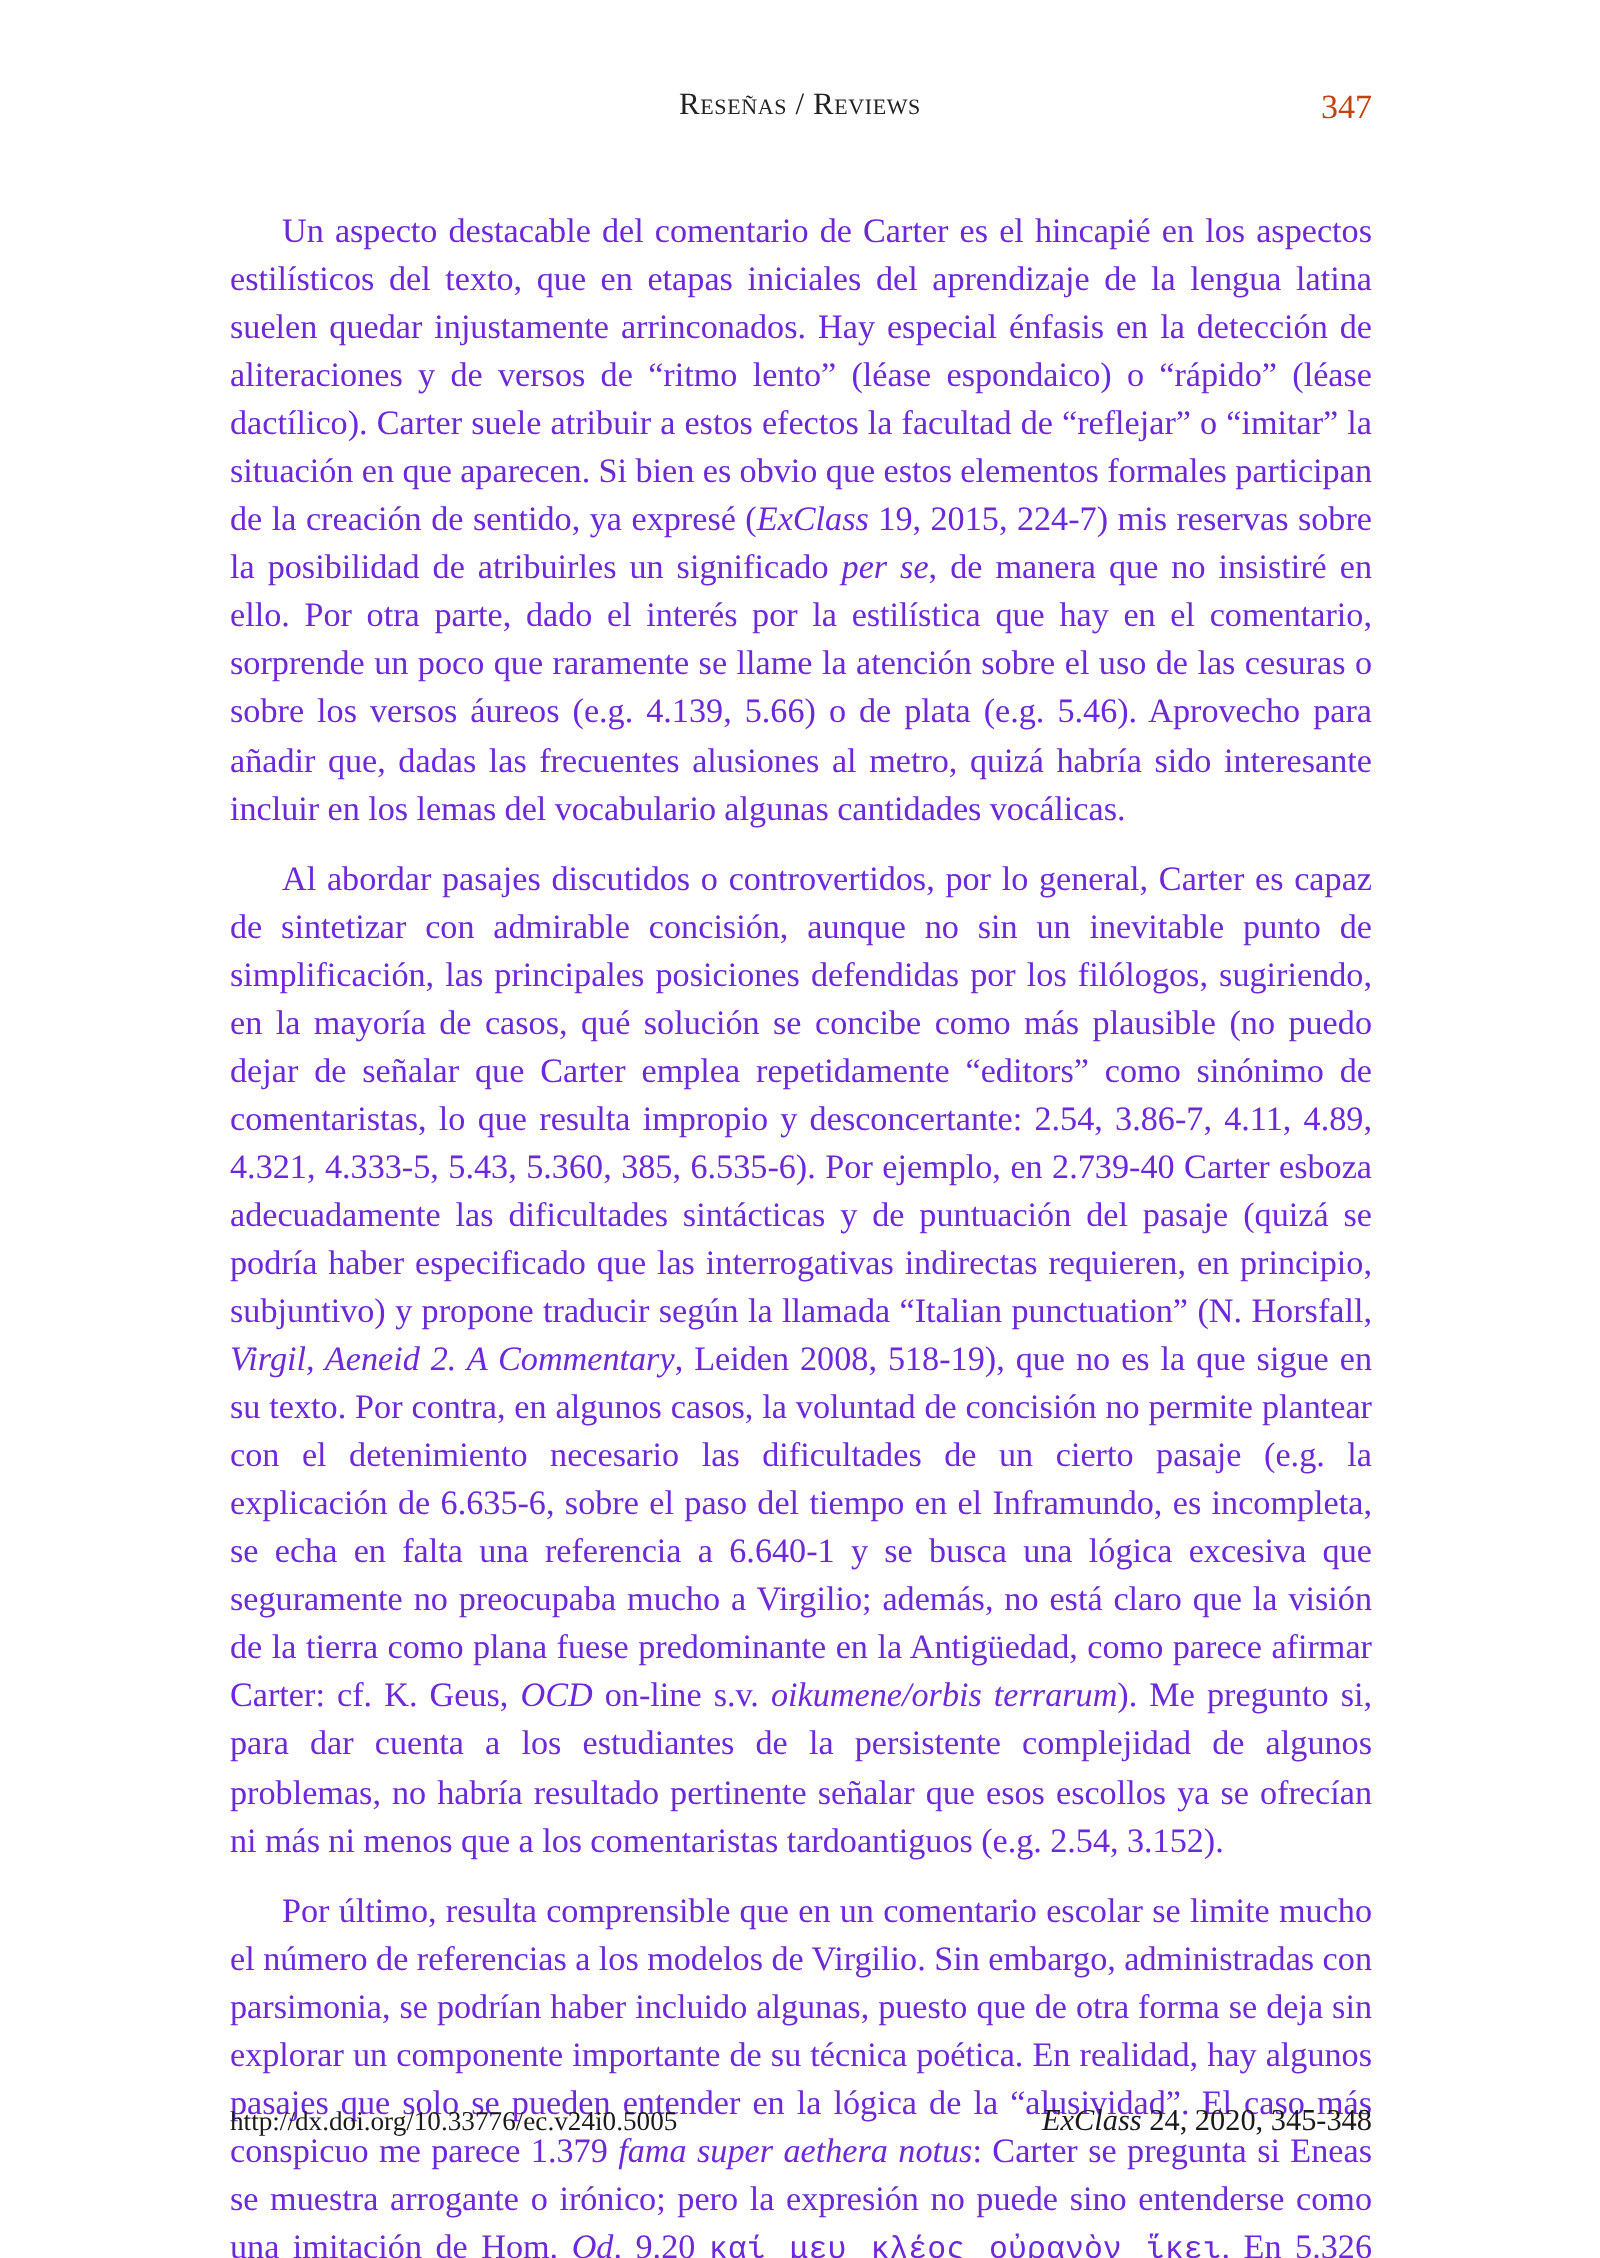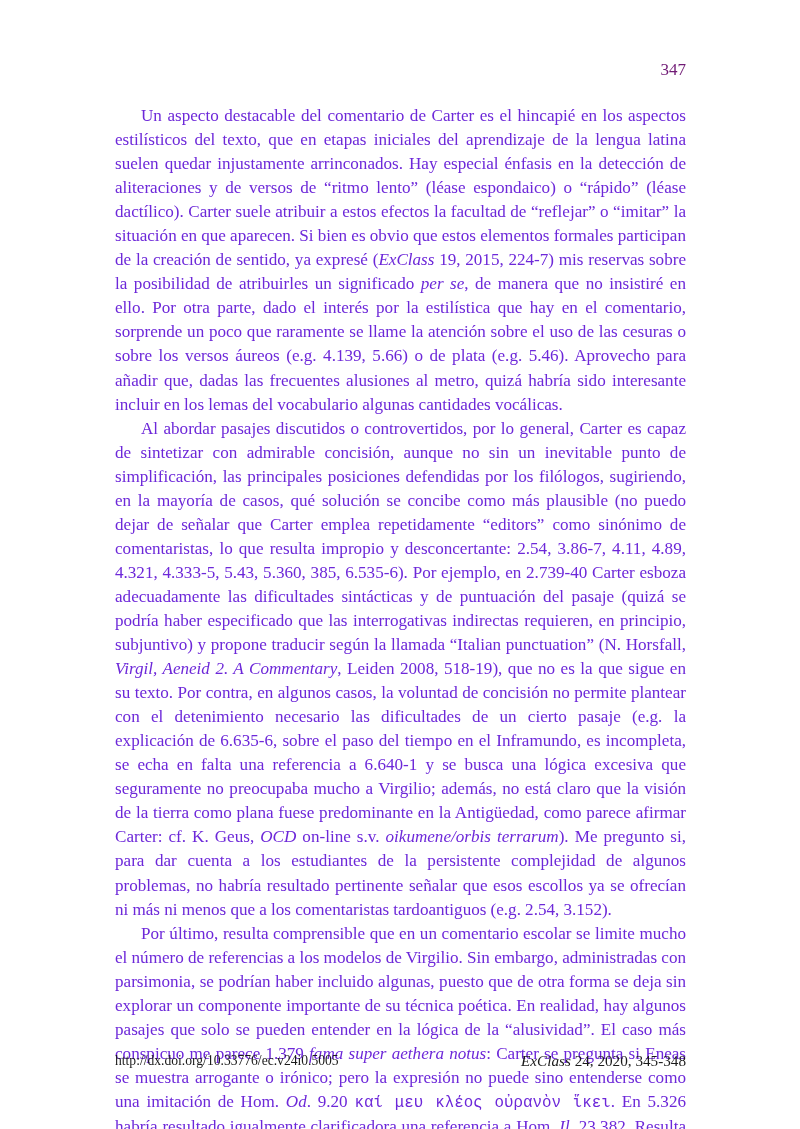--- a/index.html
+++ b/index.html
@@ -38,23 +38,23 @@
     text-align: center;
     font-size: 15.5px;
     font-variant: small-caps;
     letter-spacing: 0.3px;
     color: #222;
     white-space: nowrap;
   }
   .running-head .rh-folio {
     position: absolute;
     right: -1px;
-    top: 16px;
+    top: 0;
     font-size: 17px;
-    color: #701a75;
+    color: #c2410c;
   }
 
   
   .textblock {
     position: absolute;
     left: 115px;
     top: 104px;
     width: 571px;
   }
   .para {
@@ -63,21 +63,21 @@
     line-height: 24.05px;
     text-align: justify;
     text-justify: inter-word;
     text-indent: 26px;
     hyphens: manual;
     -webkit-hyphens: manual;
     word-spacing: -0.1px;
     color: #6d28d9;
   }
   .para + .para {
-    margin-top: 0;
+    margin-top: 11px;
   }
   .para i, .para em {
     font-style: italic;
   }
   .gr {
     font-family: Liberation Mono, monospace;
     font-size: 15.8px;
   }
 
   
@@ -107,20 +107,21 @@
     font-family: Liberation Serif, serif;
   }
   .footer .cite i { font-style: italic; }
 </style>
 </head>
 <body>
 
 <div class="page">
 
   <header class="running-head">
+    <span class="rh-title">Reseñas / Reviews</span>
     <span class="rh-folio">347</span>
   </header>
 
   <main class="textblock">
     <p class="para"><span>Un aspecto destacable del comentario de Carter es el hincapié en los aspectos estilísticos del texto, que en etapas iniciales del aprendizaje de la lengua latina suelen quedar injustamente arrinconados. Hay especial énfasis en la detección de aliteraciones y de versos de “ritmo lento” (léase espondaico) o “rápido” (léase dactílico). Carter suele atribuir a estos efectos la facultad de “reflejar” o “imitar” la situación en que aparecen. Si bien es obvio que estos elementos formales participan de la creación de sentido, ya expresé (</span><i>ExClass</i><span> 19, 2015, 224-7) mis reservas sobre la posibilidad de atribuirles un significado </span><i>per se</i><span>, de manera que no insistiré en ello. Por otra parte, dado el interés por la estilística que hay en el comentario, sorprende un poco que raramente se llame la atención sobre el uso de las cesuras o sobre los versos áureos (e.g. 4.139, 5.66) o de plata (e.g. 5.46). Aprovecho para añadir que, dadas las frecuentes alusiones al metro, quizá habría sido interesante incluir en los lemas del vocabulario algunas cantidades vocálicas.</span></p>
     <p class="para"><span>Al abordar pasajes discutidos o controvertidos, por lo general, Carter es capaz de sintetizar con admirable concisión, aunque no sin un inevitable punto de simplificación, las principales posiciones defendidas por los filólogos, sugiriendo, en la mayoría de casos, qué solución se concibe como más plausible (no puedo dejar de señalar que Carter emplea repetidamente “editors” como sinónimo de comentaristas, lo que resulta impropio y desconcertante: 2.54, 3.86-7, 4.11, 4.89, 4.321, 4.333-5, 5.43, 5.360, 385, 6.535-6). Por ejemplo, en 2.739-40 Carter esboza adecuadamente las dificultades sintácticas y de puntuación del pasaje (quizá se podría haber especificado que las interrogativas indirectas requieren, en principio, subjuntivo) y propone traducir según la llamada “Italian punctuation” (N. Horsfall, </span><i>Virgil, Aeneid 2. A Commentary</i><span>, Leiden 2008, 518-19), que no es la que sigue en su texto. Por contra, en algunos casos, la voluntad de concisión no permite plantear con el detenimiento necesario las dificultades de un cierto pasaje (e.g. la explicación de 6.635-6, sobre el paso del tiempo en el Inframundo, es incompleta, se echa en falta una referencia a 6.640-1 y se busca una lógica excesiva que seguramente no preocupaba mucho a Virgilio; además, no está claro que la visión de la tierra como plana fuese predominante en la Antigüedad, como parece afirmar Carter: cf. K. Geus, </span><i>OCD</i><span> on-line s.v. </span><i>oikumene/orbis terrarum</i><span>). Me pregunto si, para dar cuenta a los estudiantes de la persistente complejidad de algunos problemas, no habría resultado pertinente señalar que esos escollos ya se ofrecían ni más ni menos que a los comentaristas tardoantiguos (e.g. 2.54, 3.152).</span></p>
     <p class="para"><span>Por último, resulta comprensible que en un comentario escolar se limite mucho el número de referencias a los modelos de Virgilio. Sin embargo, administradas con parsimonia, se podrían haber incluido algunas, puesto que de otra forma se deja sin explorar un componente importante de su técnica poética. En realidad, hay algunos pasajes que solo se pueden entender en la lógica de la “alusividad”. El caso más conspicuo me parece 1.379 </span><i>fama super aethera notus</i><span>: Carter se pregunta si Eneas se muestra arrogante o irónico; pero la expresión no puede sino entenderse como una imitación de Hom. </span><i>Od</i><span>. 9.20 </span><span class="gr">καί μευ κλέος οὐρανὸν ἵκει</span><span>. En 5.326 habría resultado igualmente clarificadora una referencia a Hom. </span><i>Il</i><span>. 23.382. Resulta asimismo sorprendente que no se mencione la catábasis de Odiseo en </span></p>
   </main>
 
   <footer class="footer">

